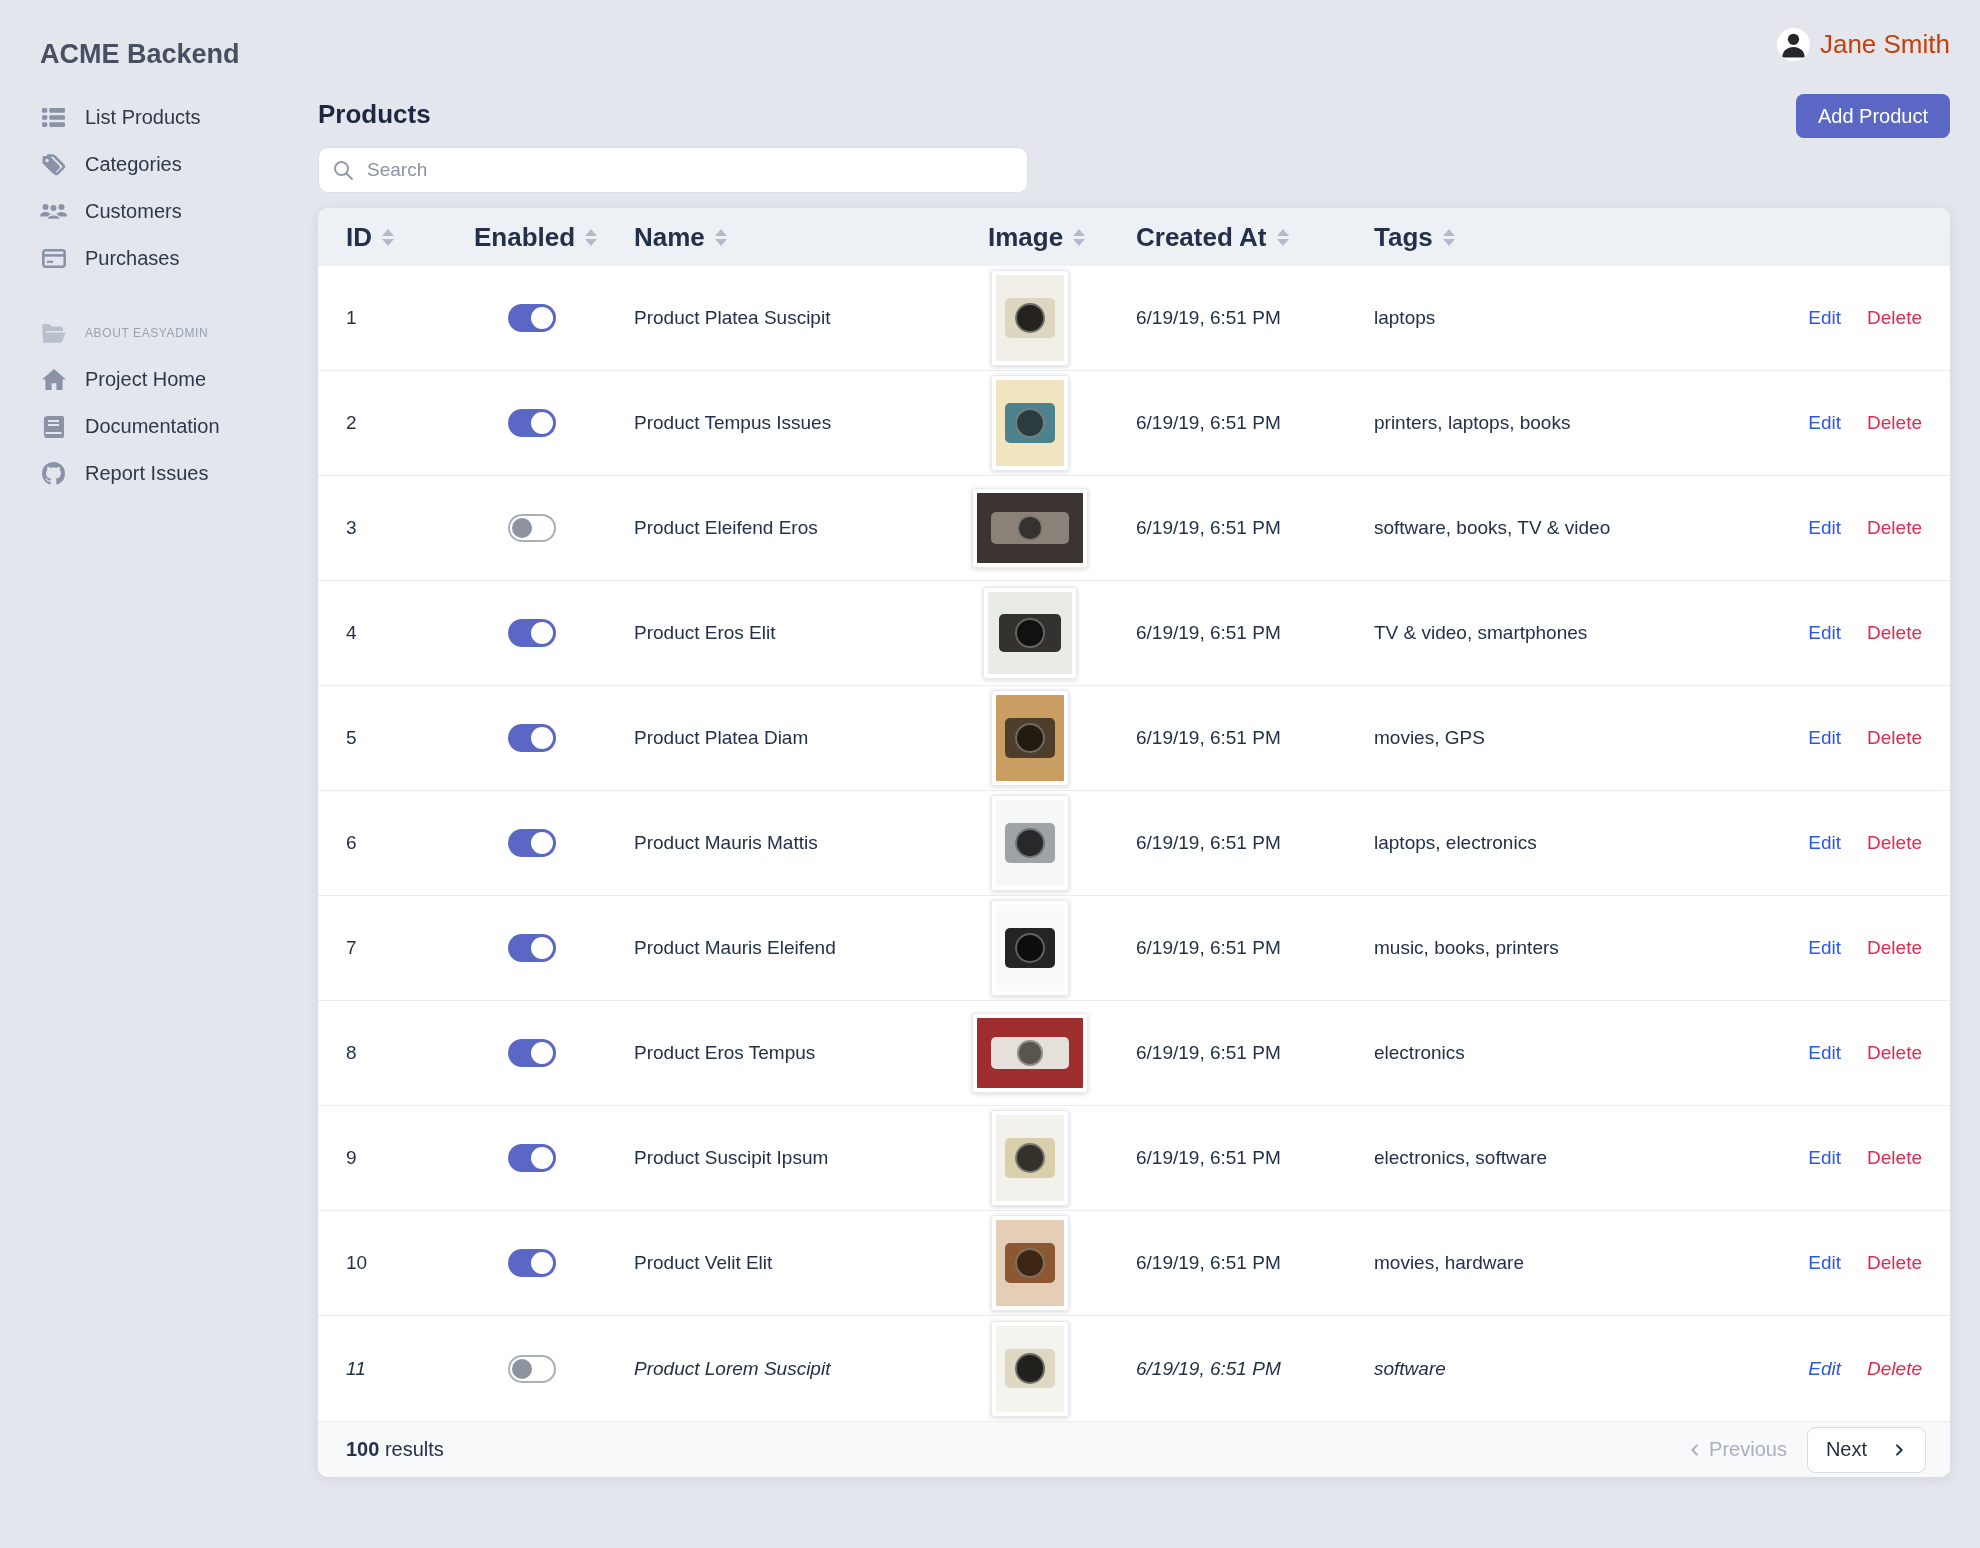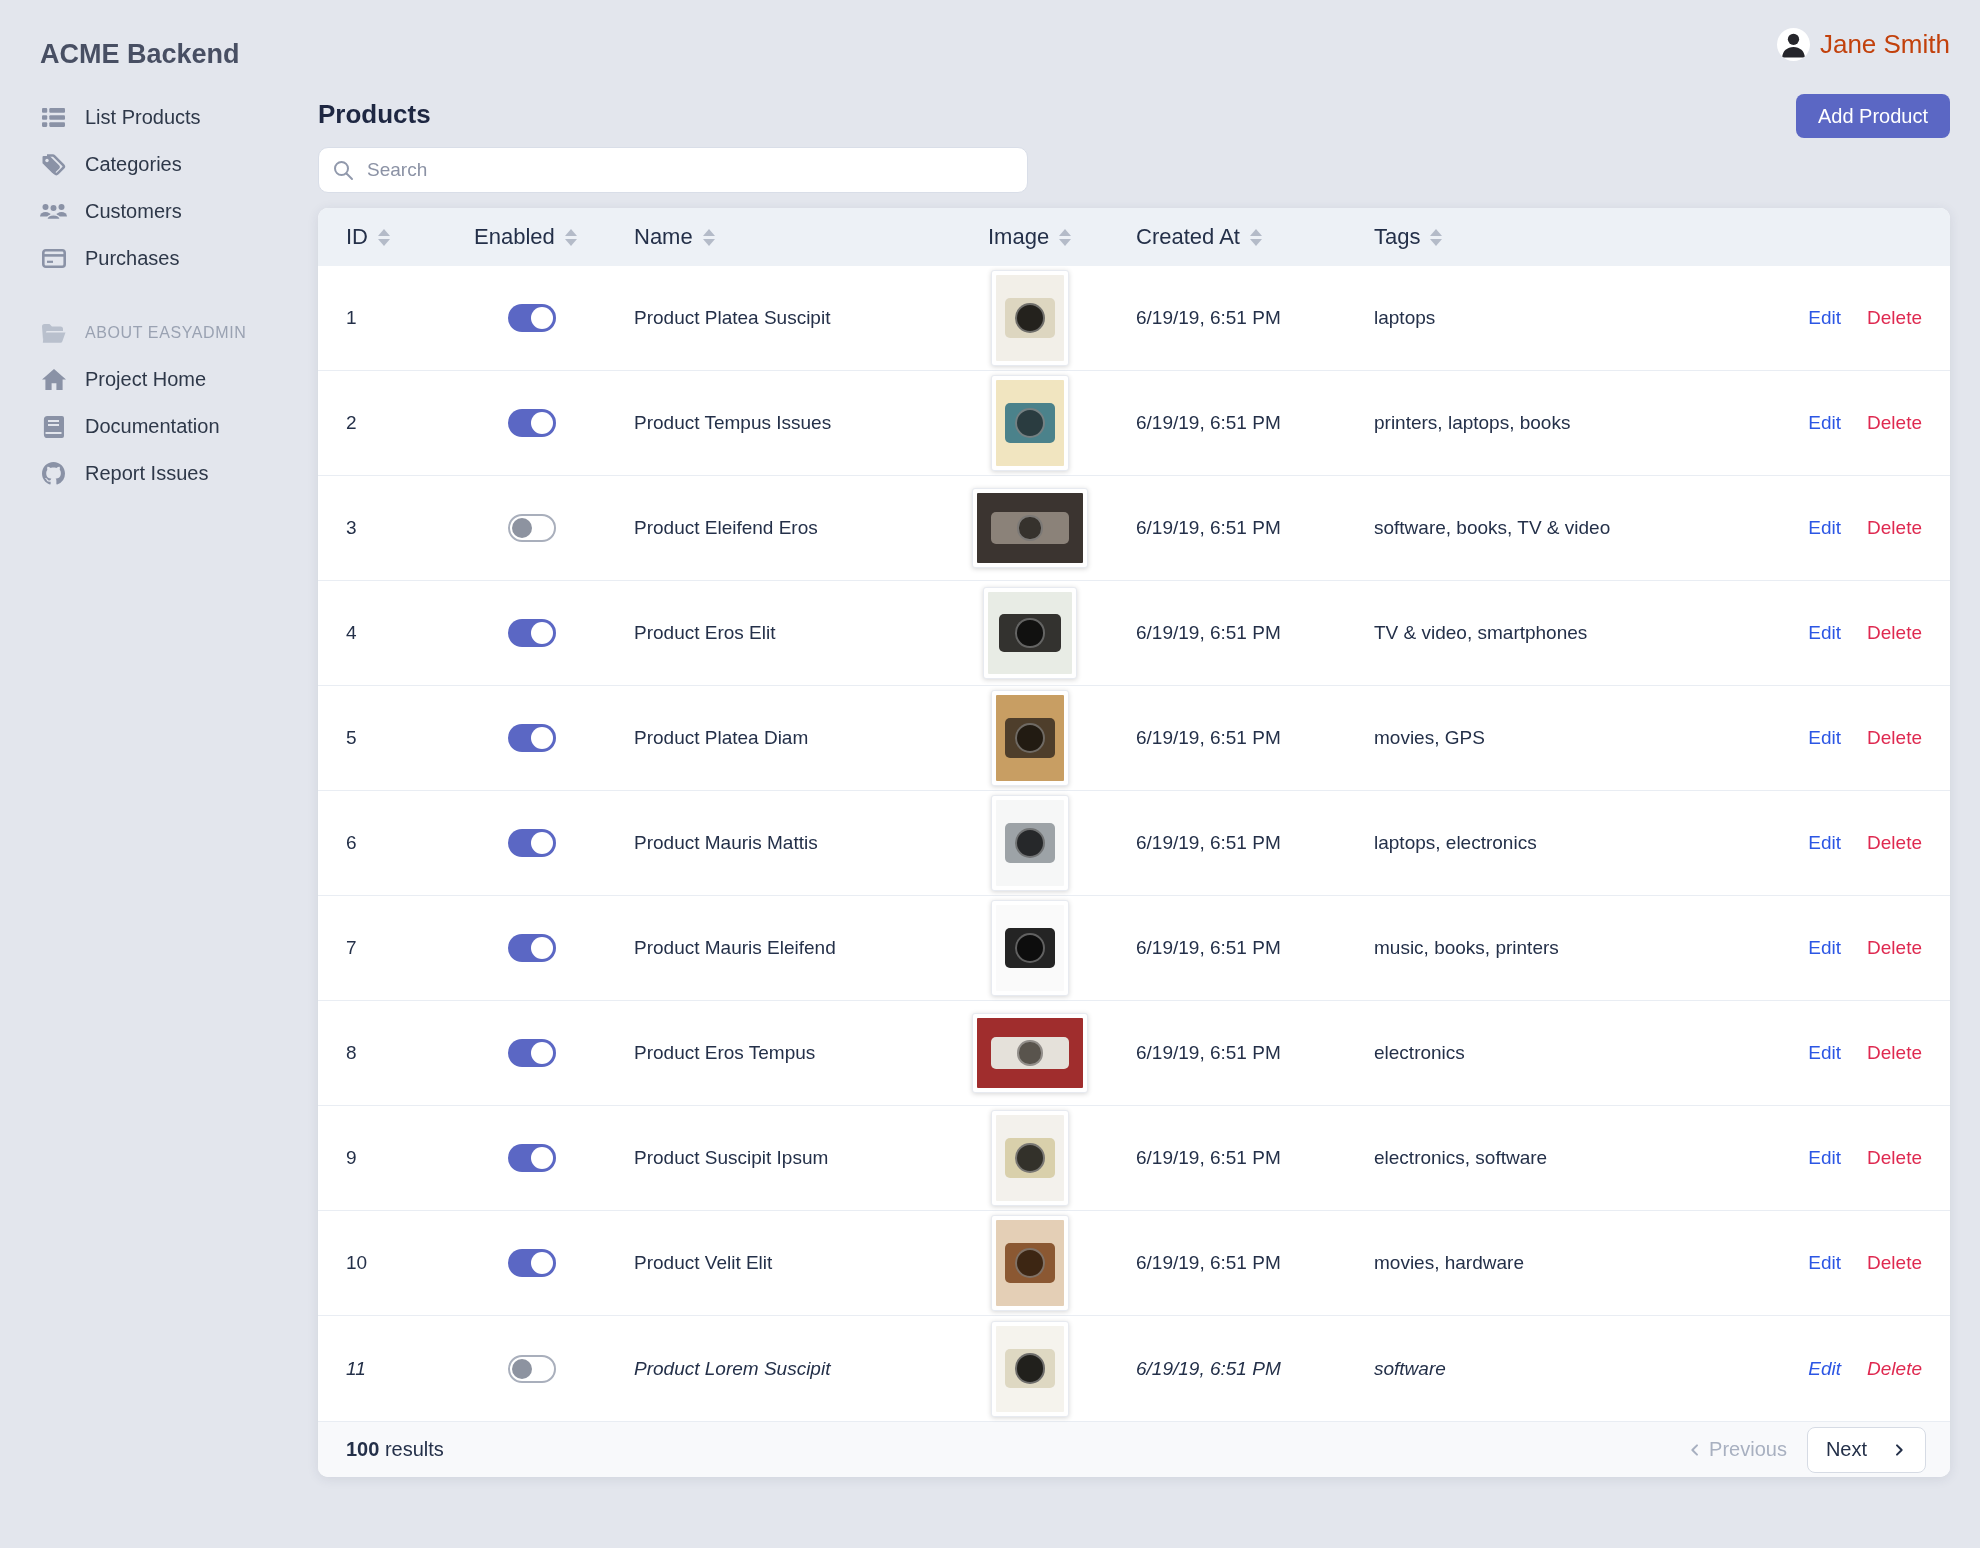--- a/index.html
+++ b/index.html
@@ -10,41 +10,41 @@
     font-family:"Liberation Sans","DejaVu Sans",sans-serif;
     color:#243049;
     overflow:hidden;
   }
   
   .sidebar { position:absolute; left:0; top:0; width:300px; padding:38px 0 0 40px; }
   .logo { font-size:27px; font-weight:700; color:#484f63; line-height:32px; }
   .nav { margin-top:24px; }
   .nav-item { display:flex; align-items:center; gap:18px; height:47px; font-size:20px; color:#2e3849; cursor:pointer; }
   .nav-icon { width:27px; display:flex; justify-content:center; align-items:center; }
-  .section-header { display:flex; align-items:center; gap:18px; height:47px; margin-top:27px; font-size:16px; color:#9aa2b2; letter-spacing:.6px; }
+  .section-header { display:flex; align-items:center; gap:18px; height:47px; margin-top:27px; font-size:12px; color:#9aa2b2; letter-spacing:.6px; }
   
   .user-menu { position:absolute; top:28px; right:30px; display:flex; align-items:center; gap:10px; cursor:pointer; }
   .avatar { width:33px; height:33px; border-radius:50%; background:#fff; display:flex; align-items:center; justify-content:center; overflow:hidden; }
   .user-name { font-size:26px; color:#c2410c; }
   
   .main { position:absolute; left:318px; top:0; width:1632px; }
   .page-title { position:absolute; top:99px; left:0; font-size:26px; font-weight:700; color:#1e2742; }
   .add-btn { position:absolute; top:94px; right:0; height:44px; padding:0 22px; background:#5b67c4; color:#fff;
              font-size:20px; border:none; border-radius:8px; cursor:pointer; font-family:inherit; }
   .search-wrap { position:absolute; top:147px; left:0; width:710px; height:46px; }
   .search-input { width:100%; height:100%; border:1px solid #d9dee8; border-radius:10px; background:#fff;
                   padding:0 16px 0 48px; font-size:19px; color:#243049; font-family:inherit; outline:none; }
   .search-input::placeholder { color:#8b92a5; }
   .search-icon { position:absolute; left:15px; top:13px; }
   
   .card { position:absolute; top:208px; left:0; width:1632px; background:#fff; border-radius:10px;
           box-shadow:0 2px 12px rgba(40,50,80,.10); overflow:hidden; }
   .thead, .trow { display:grid; grid-template-columns:128px 160px 354px 148px 238px 1fr 116px; padding:0 28px; align-items:center; }
   .thead { height:58px; background:#edf1f6; }
-  .th { display:flex; align-items:center; gap:10px; font-size:22px; font-weight:400; color:#243049; cursor:pointer; }
+  .th { display:flex; align-items:center; gap:10px; font-size:26px; font-weight:700; color:#243049; cursor:pointer; }
   .sort { display:flex; flex-direction:column; gap:3px; }
   .sort i { display:block; width:0; height:0; border-left:6px solid transparent; border-right:6px solid transparent; }
   .sort .up { border-bottom:7px solid #b4bbc8; }
   .sort .dn { border-top:7px solid #b4bbc8; }
   .trow { height:105px; border-bottom:1px solid #e9edf3; }
   .trow:last-child { border-bottom:none;font-style:italic; }
   .td { font-size:19px; color:#243049; }
   
   .toggle { position:relative; width:48px; height:28px; border-radius:15px; margin-left:34px; cursor:pointer; }
   .toggle.on { background:#5b67c4; }

